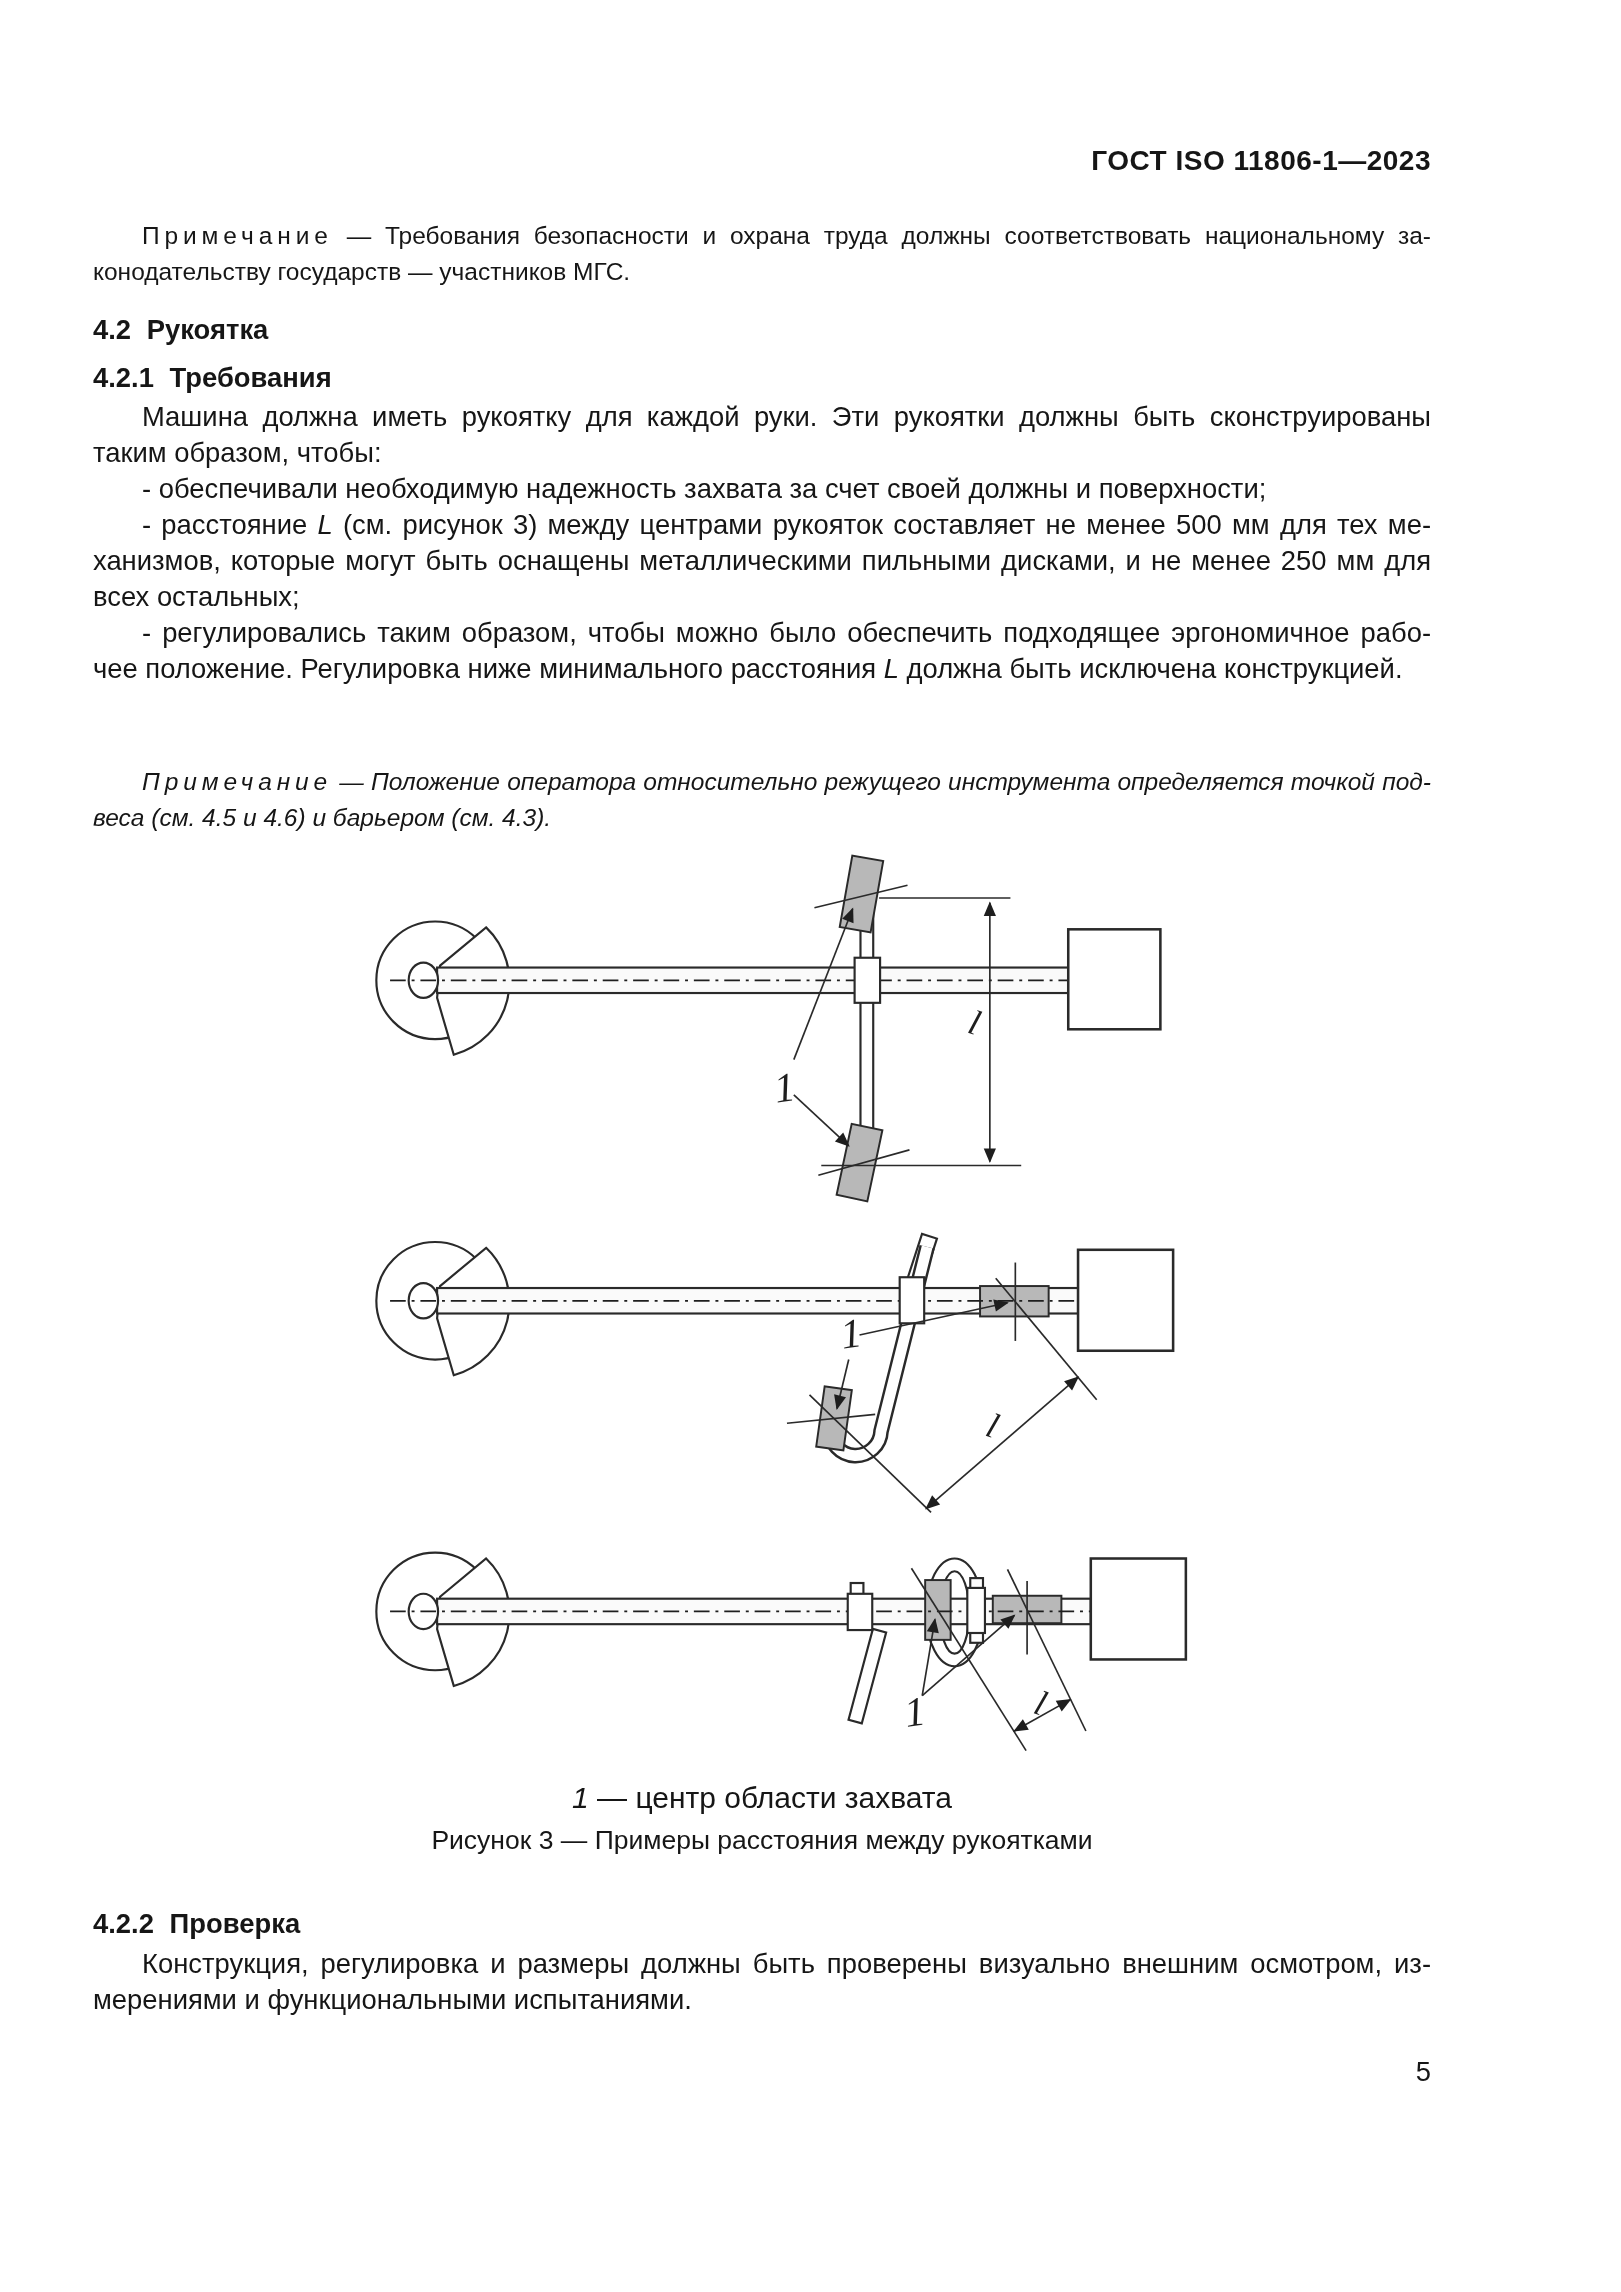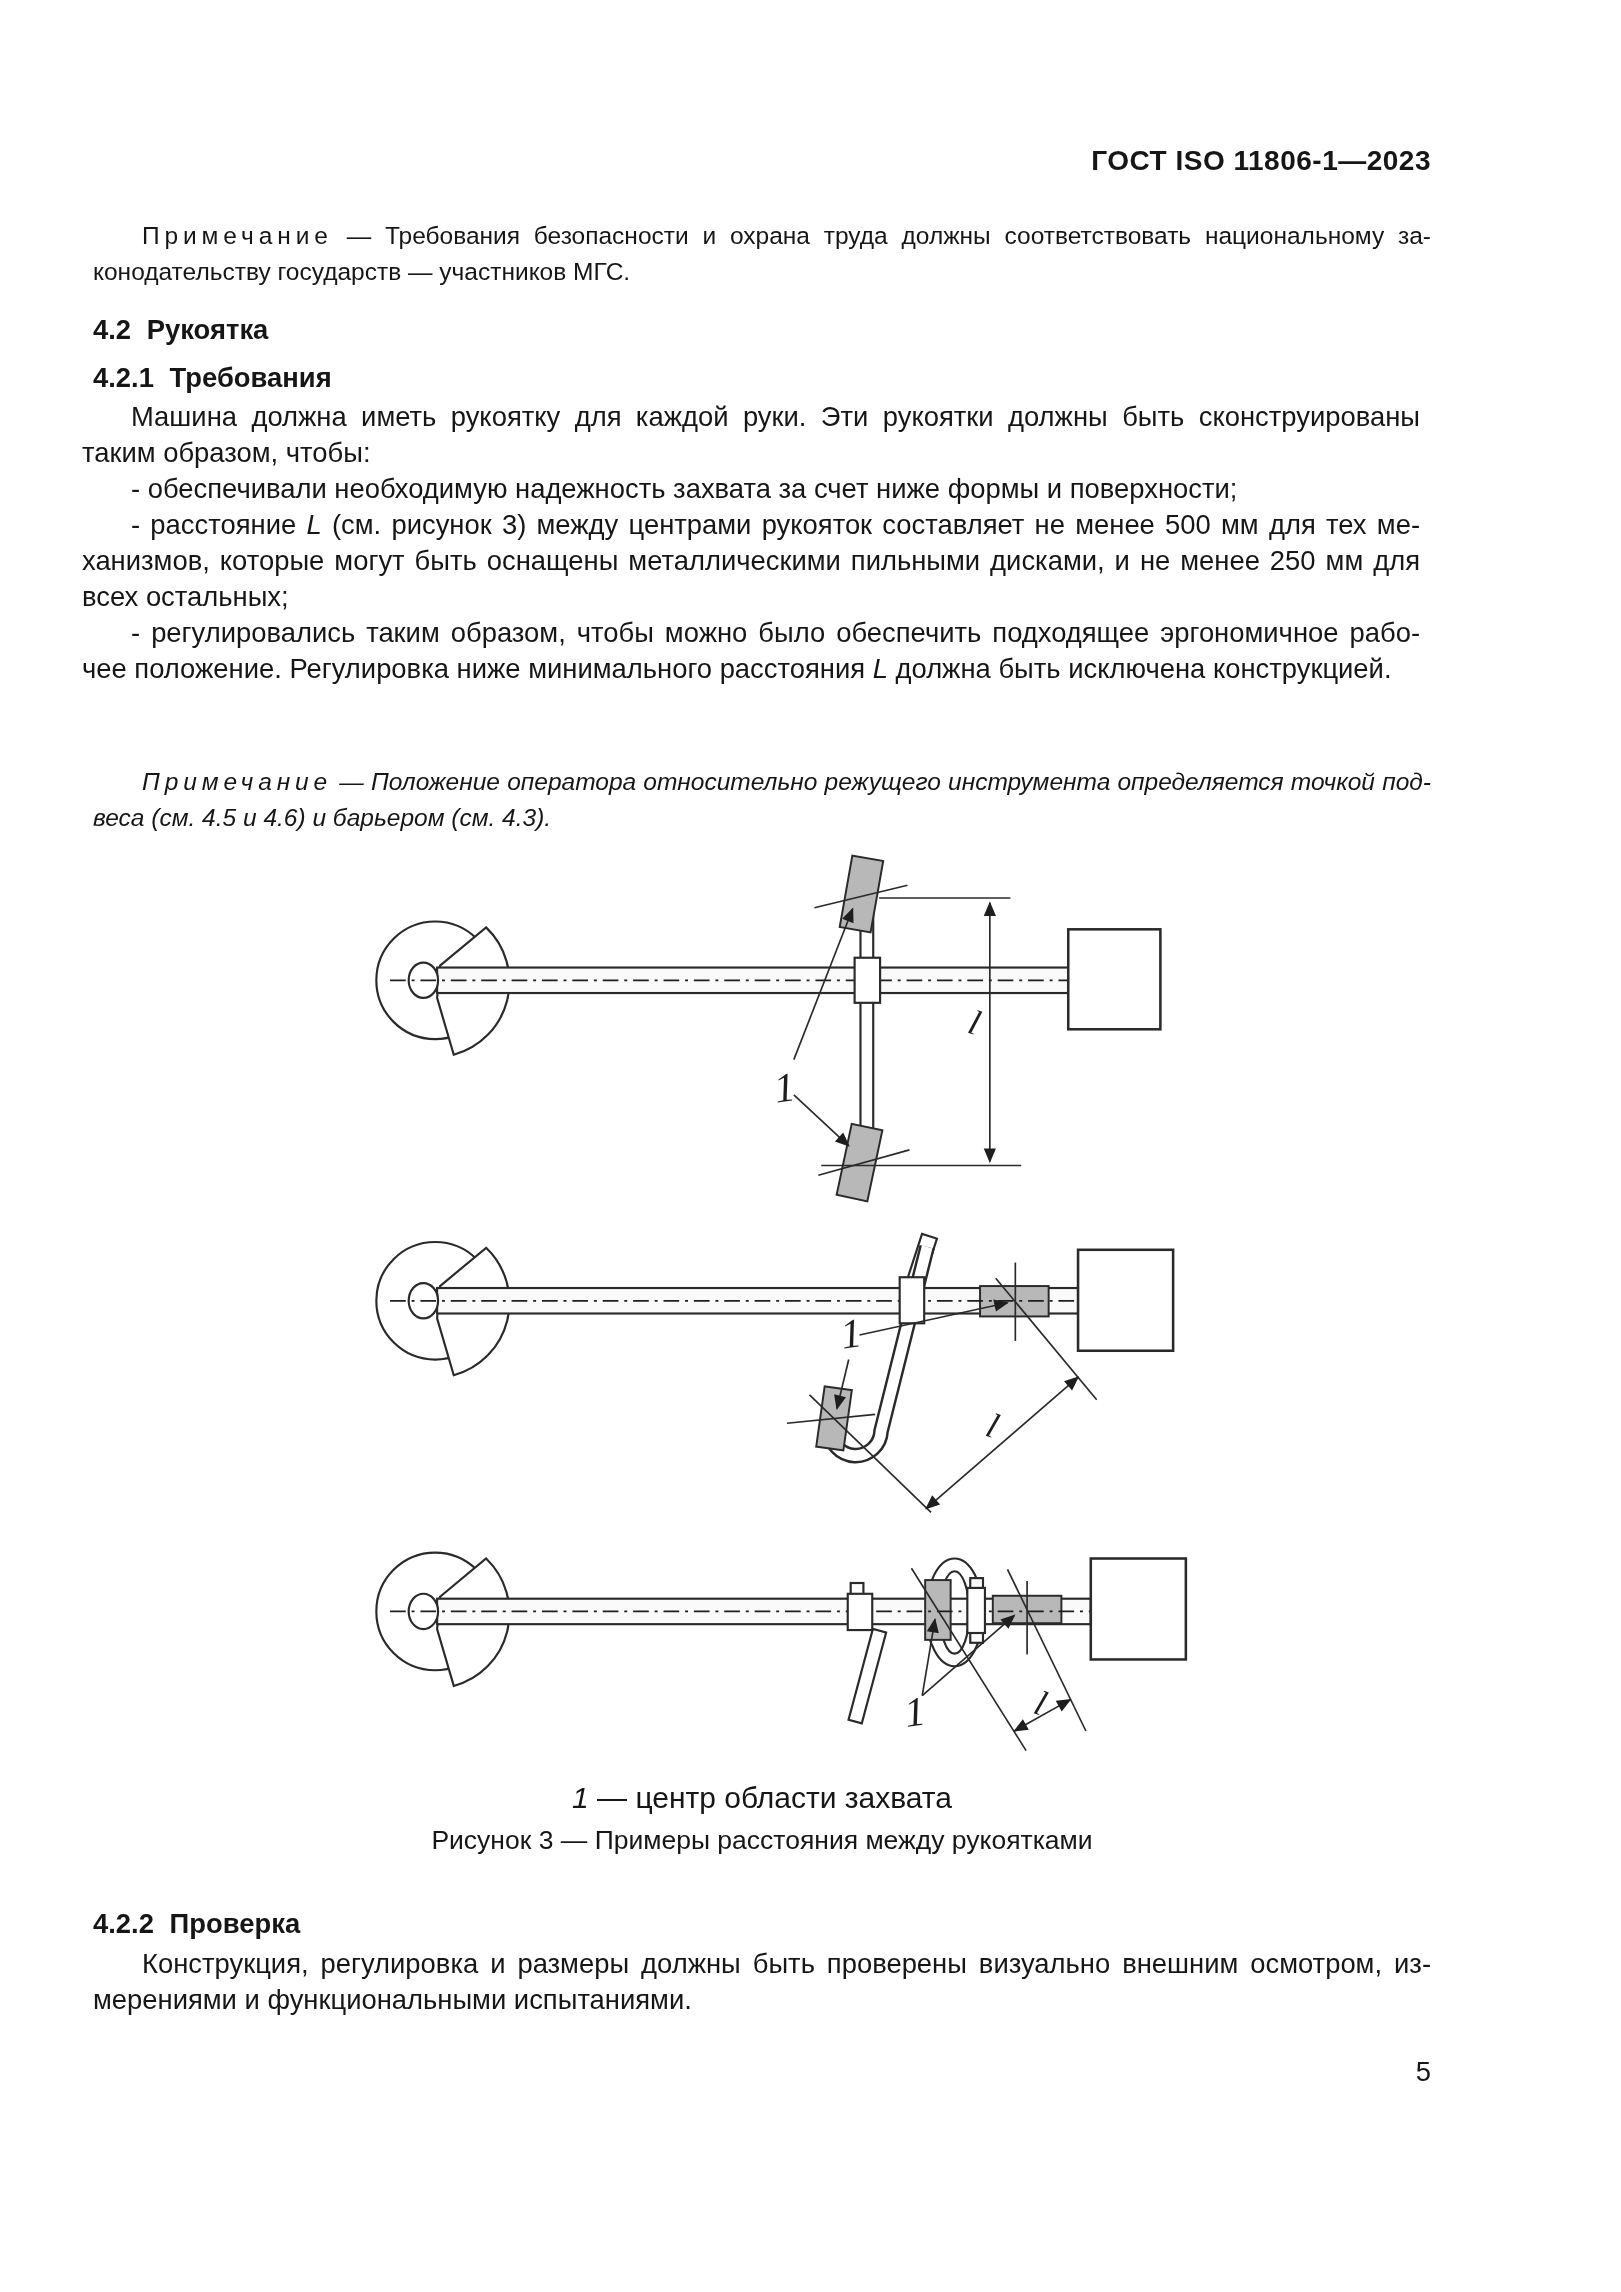--- a/index.html
+++ b/index.html
@@ -20,21 +20,21 @@
   }
   .note1 { top:218px; }
   .note2 { top:764px;font-style:italic; }
   .note-label { letter-spacing:4.9px; }
   .heading { position:absolute; left:93px; font-size:27.4px; font-weight:bold; }
   .h42  { top:314px; }
   .h421 { top:362px; }
   .h422 { top:1908px; }
   .heading .num { margin-right:15.7px; }
   .bodyblock {
-    position:absolute; top:399px; left:82px; width:1338px;
+    position:absolute; top:399px; left:93px; width:1338px;
     font-size:27.4px; line-height:36px; text-align:justify;
     hyphens:manual; -webkit-hyphens:manual;
   }
   .bodyblock p { margin:0; text-indent:49px; }
   .p422 {
     position:absolute; top:1946px; left:93px; width:1338px;
     font-size:27.4px; line-height:36px; text-align:justify; text-indent:49px;
     hyphens:manual; -webkit-hyphens:manual;
   }
   .var { font-style:italic; }
@@ -71,21 +71,21 @@
   <div class="doc-header">ГОСТ ISO 11806-1—2023</div>
 
   <div class="note note1"><span class="note-label">Примечание</span> <span>— Требования безопасности и охрана труда должны соответствовать национальному за­конодательству государств — участников МГС.</span></div>
 
   <div class="heading h42"><span class="num">4.2</span><span>Рукоятка</span></div>
 
   <div class="heading h421"><span class="num">4.2.1</span><span>Требования</span></div>
 
   <div class="bodyblock">
     <p>Машина должна иметь рукоятку для каждой руки. Эти рукоятки должны быть сконструированы таким образом, чтобы:</p>
-    <p>- обеспечивали необходимую надежность захвата за счет ниже формы и поверхности;</p>
+    <p>- обеспечивали необходимую надежность захвата за счет своей должны и поверхности;</p>
     <p><span>- расстояние </span><span class="var">L</span><span> (см. рисунок 3) между центрами рукояток составляет не менее 500 мм для тех ме­ханизмов, которые могут быть оснащены металлическими пильными дисками, и не менее 250 мм для всех остальных;</span></p>
     <p><span>- регулировались таким образом, чтобы можно было обеспечить подходящее эргономичное рабо­чее положение. Регулировка ниже минимального расстояния </span><span class="var">L</span><span> должна быть исключена конструкцией.</span></p>
   </div>
 
   <div class="note note2"><span class="note-label">Примечание</span> <span>— Положение оператора относительно режущего инструмента определяется точкой под­веса (см. 4.5 и 4.6) и барьером (см. 4.3).</span></div>
 
   <svg class="figure-svg" width="1621" height="941" viewBox="0 860 1654 960" xmlns="http://www.w3.org/2000/svg">
     <defs>
       <marker id="arw" viewBox="0 0 12 12" refX="10.5" refY="6" markerWidth="17" markerHeight="17" markerUnits="userSpaceOnUse" orient="auto-start-reverse">
         <path d="M1,1.6 L11.5,6 L1,10.4 Z" fill="#1e1e1e"></path>

